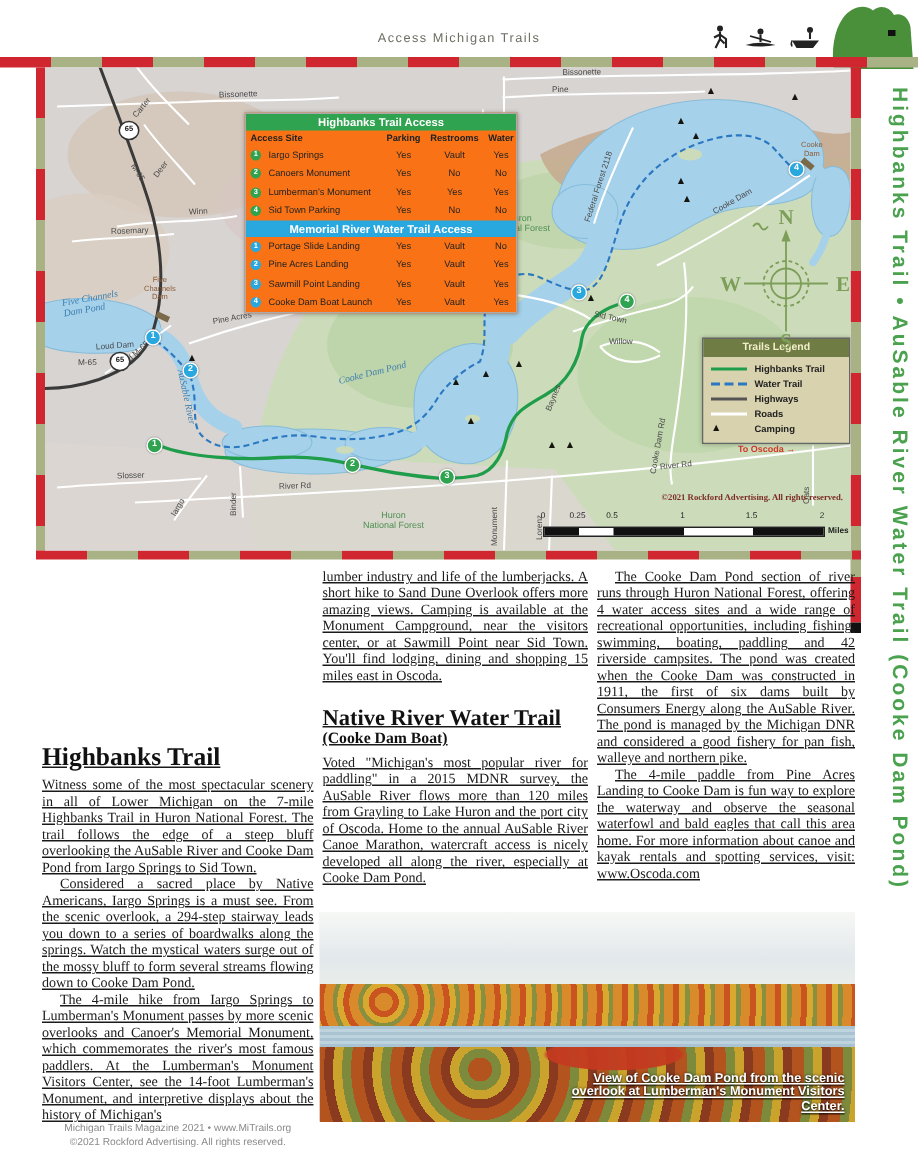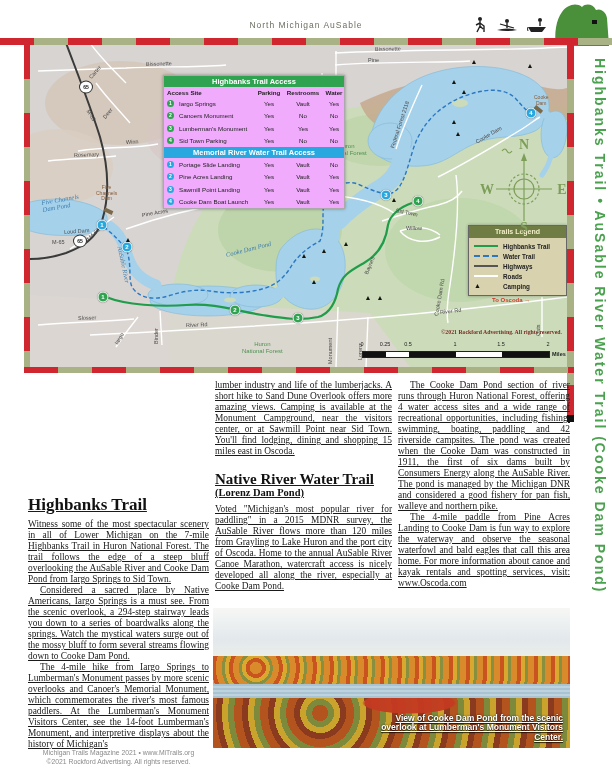--- a/index.html
+++ b/index.html
@@ -29,21 +29,21 @@
   .mlab.forest{color:#4f9153;font-size:6px;text-align:center;line-height:7px;}
   .mlab.oscoda{color:#cf3a28;font-weight:bold;font-size:6px;}
   .mk{position:absolute;width:9px;height:9px;border-radius:50%;color:#fff;
       font:bold 6px/9px "Liberation Sans",sans-serif;text-align:center;border:1px solid #fff;
       box-shadow:0 0 1px rgba(0,0,0,.6);transform:translate(-50%,-50%);}
   .mk.green{background:#2fa34f;} .mk.blue{background:#29a8e0;}
   .tent{position:absolute;font-size:7px;color:#15150f;transform:translate(-50%,-50%);line-height:7px;}
   .shield{position:absolute;width:12px;height:11px;background:#fff;border:1px solid #333;border-radius:50%;
           font:bold 5px/11px "Liberation Sans",sans-serif;text-align:center;color:#111;transform:translate(-50%,-50%);}
   
-  .tbl{position:absolute;left:133px;top:30px;width:180px;background:#f0abfc;border:0.5px solid #aaa;
+  .tbl{position:absolute;left:133px;top:30px;width:180px;background:#f97316;border:0.5px solid #aaa;
        box-shadow:0 0 3px rgba(0,0,0,.35);}
   .tbl-title{height:11px;font:bold 7.5px/11px "Liberation Sans",sans-serif;color:#fff;text-align:center;}
   .tbl-title.green{background:#2fa34f;} .tbl-title.blue{background:#29a8e0;}
   .tbl-cols{display:grid;grid-template-columns:88px 28px 40px 22px;align-items:center;height:10px;
             font:bold 6.2px "Liberation Sans",sans-serif;color:#222;padding-left:3px;}
   .trow{display:grid;grid-template-columns:12px 76px 28px 40px 22px;align-items:center;height:12.5px;
         font:6.2px "Liberation Sans",sans-serif;color:#222;padding-left:3px;}
   .num{width:7px;height:7px;border-radius:50%;color:#fff;font:bold 5px/7px "Liberation Sans",sans-serif;text-align:center;}
   .num.green{background:#2fa34f;} .num.blue{background:#29a8e0;}
   .c-val{text-align:center;}
@@ -111,21 +111,21 @@
   
   .side-title{position:absolute;left:578px;top:58px;height:706px;width:30px;
               writing-mode:vertical-rl;font:bold 14px "Liberation Sans",sans-serif;
               letter-spacing:2px;color:#4aa24e;white-space:nowrap;}
 </style>
 </head>
 <body>
 
 <div class="page">
 
-  <div class="hdr-title">North Michigan AuSable</div>
+  <div class="hdr-title">Access Michigan Trails</div>
   <div class="hdr-icons">
     <svg width="16" height="18" viewBox="0 0 16 18">
       <circle cx="8" cy="3" r="2" fill="#222"></circle>
       <path d="M8,5 L8,10 M8,7 L4,9 M8,7 L12,10 L12,16 M8,10 L5,16 M8,10 L11,13" stroke="#222" stroke-width="1.4" fill="none"></path>
     </svg>
     <svg width="22" height="18" viewBox="0 0 22 18">
       <circle cx="11" cy="5" r="2" fill="#222"></circle>
       <path d="M4,8 L18,12" stroke="#222" stroke-width="1.2"></path>
       <path d="M1,14 Q11,11 21,14 Q11,16 1,14 Z" fill="#222"></path>
       <path d="M11,7 L11,12" stroke="#222" stroke-width="1.4"></path>
@@ -435,21 +435,21 @@
   <div class="col col1">
     <h1 class="art">Highbanks Trail</h1>
     <p>Witness some of the most spectacular scenery in all of Lower Michigan on the 7-mile Highbanks Trail in Huron National Forest. The trail follows the edge of a steep bluff overlooking the AuSable River and Cooke Dam Pond from Iargo Springs to Sid Town.</p>
     <p class="ind">Considered a sacred place by Native Americans, Iargo Springs is a must see. From the scenic overlook, a 294-step stairway leads you down to a series of boardwalks along the springs. Watch the mystical waters surge out of the mossy bluff to form several streams flowing down to Cooke Dam Pond.</p>
     <p class="ind">The 4-mile hike from Iargo Springs to Lumberman's Monument passes by more scenic overlooks and Canoer's Memorial Monument, which commemorates the river's most famous paddlers. At the Lumberman's Monument Visitors Center, see the 14-foot Lumberman's Monument, and interpretive displays about the history of Michigan's</p>
   </div>
 
   <div class="col col2">
     <p>lumber industry and life of the lumberjacks. A short hike to Sand Dune Overlook offers more amazing views. Camping is available at the Monument Campground, near the visitors center, or at Sawmill Point near Sid Town. You'll find lodging, dining and shopping 15 miles east in Oscoda.</p>
     <h2 class="art">Native River Water Trail</h2>
-    <div class="h2sub">(Lorenz Dam Pond)</div>
+    <div class="h2sub">(Cooke Dam Boat)</div>
     <p>Voted "Michigan's most popular river for paddling" in a 2015 MDNR survey, the AuSable River flows more than 120 miles from Grayling to Lake Huron and the port city of Oscoda. Home to the annual AuSable River Canoe Marathon, watercraft access is nicely developed all along the river, especially at Cooke Dam Pond.</p>
   </div>
 
   <div class="col col3">
     <p class="ind">The Cooke Dam Pond section of river runs through Huron National Forest, offering 4 water access sites and a wide range of recreational opportunities, including fishing, swimming, boating, paddling and 42 riverside campsites. The pond was created when the Cooke Dam was constructed in 1911, the first of six dams built by Consumers Energy along the AuSable River. The pond is managed by the Michigan DNR and considered a good fishery for pan fish, walleye and northern pike.</p>
     <p class="ind">The 4-mile paddle from Pine Acres Landing to Cooke Dam is fun way to explore the waterway and observe the seasonal waterfowl and bald eagles that call this area home. For more information about canoe and kayak rentals and spotting services, visit: www.Oscoda.com</p>
   </div>
 
   <div class="pagefoot">
     <div>Michigan Trails Magazine 2021 • www.MiTrails.org</div>

